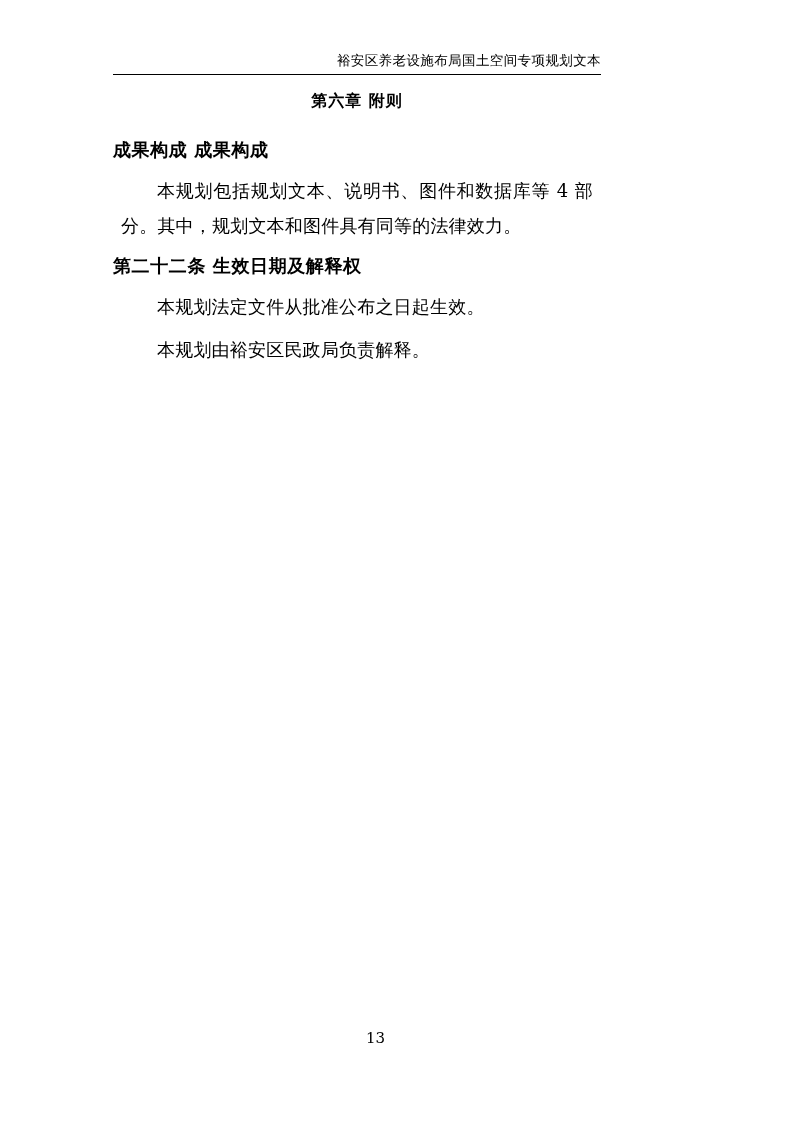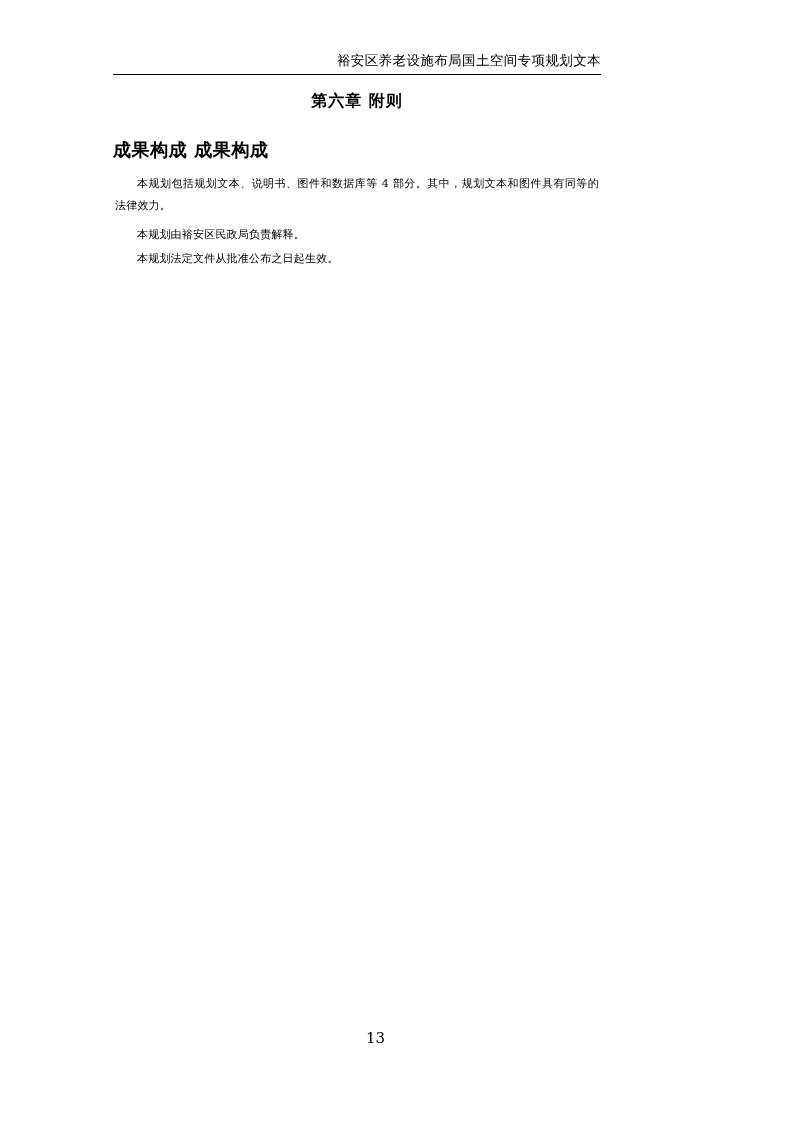--- a/index.html
+++ b/index.html
@@ -65,25 +65,25 @@
   .section-title {
     font-family: "DejaVu Sans", "Liberation Sans", sans-serif;
     font-weight: bold;
     font-size: 18px;
     letter-spacing: 0.6px;
     margin: 0 0 10px 0;
     line-height: 1.5;
   }
   .para {
     font-family: "DejaVu Serif", "Liberation Serif", serif;
-    font-size: 11px;
+    font-size: 18px;
     line-height: 1.95;
     text-align: justify;
     text-justify: inter-ideograph;
-    margin: 2px;
+    margin: 8px;
     text-indent: 2em;
     letter-spacing: 0.2px;
   }
   .block {
     margin-bottom: 4px;
   }
   .gap-before {
     margin-top: 8px;
   }
   
@@ -114,22 +114,23 @@
   <div class="content">
 
     <h1 class="chapter-title">第六章  附则</h1>
 
     <div class="block">
       <h2 class="section-title">成果构成  成果构成</h2>
       <p class="para">本规划包括规划文本、说明书、图件和数据库等 4 部分。其中，规划文本和图件具有同等的法律效力。</p>
     </div>
 
     <div class="block gap-before">
+      <h2 class="section-title">第二十二条  生效日期及解释权</h2>
+      <p class="para">本规划法定文件从批准公布之日起生效。</p>
       <p class="para">本规划由裕安区民政局负责解释。</p>
-      <p class="para">本规划法定文件从批准公布之日起生效。</p>
     </div>
 
   </div>
 
   <div class="footer">
     <span class="page-number">13</span>
   </div>
 
 </div>
 

